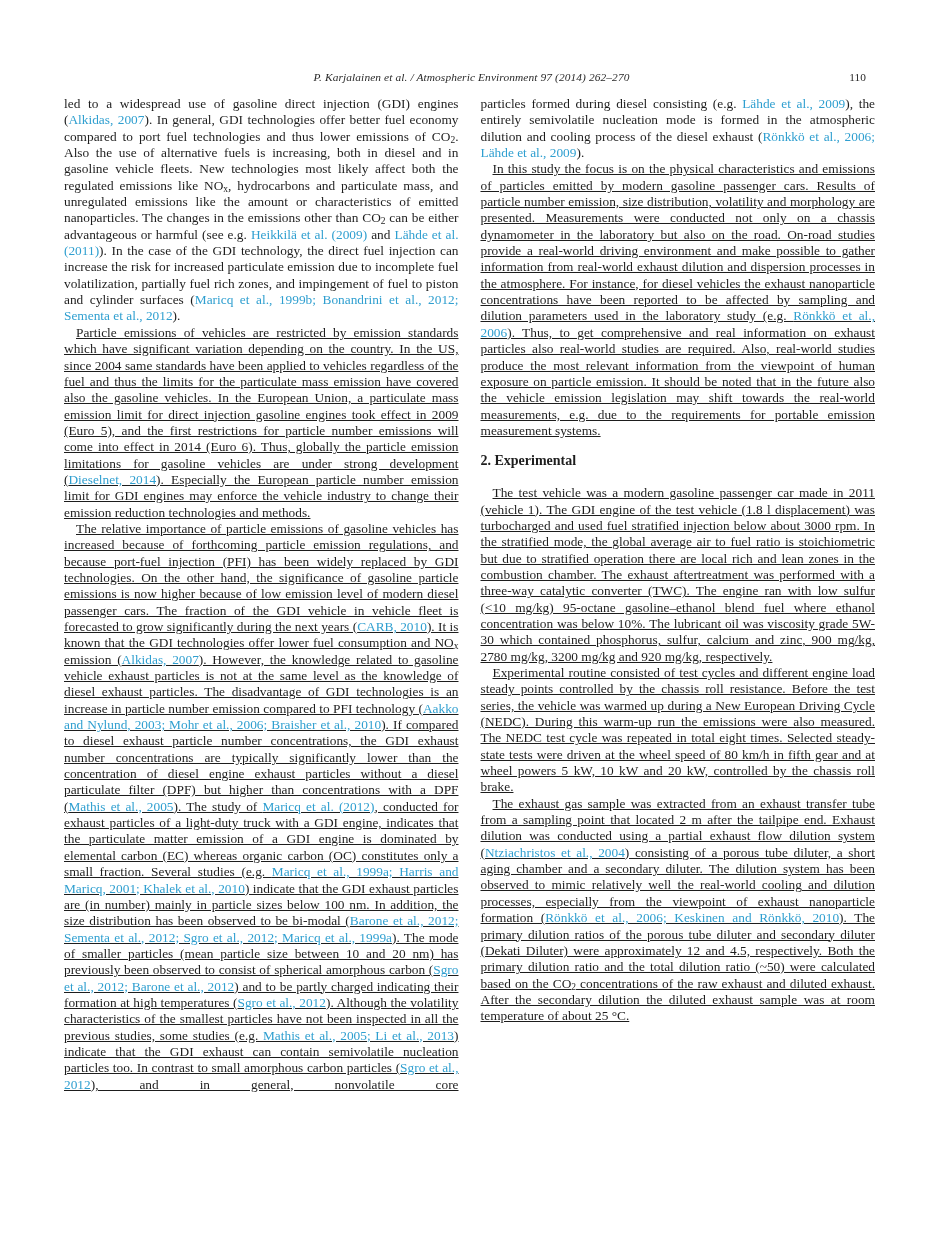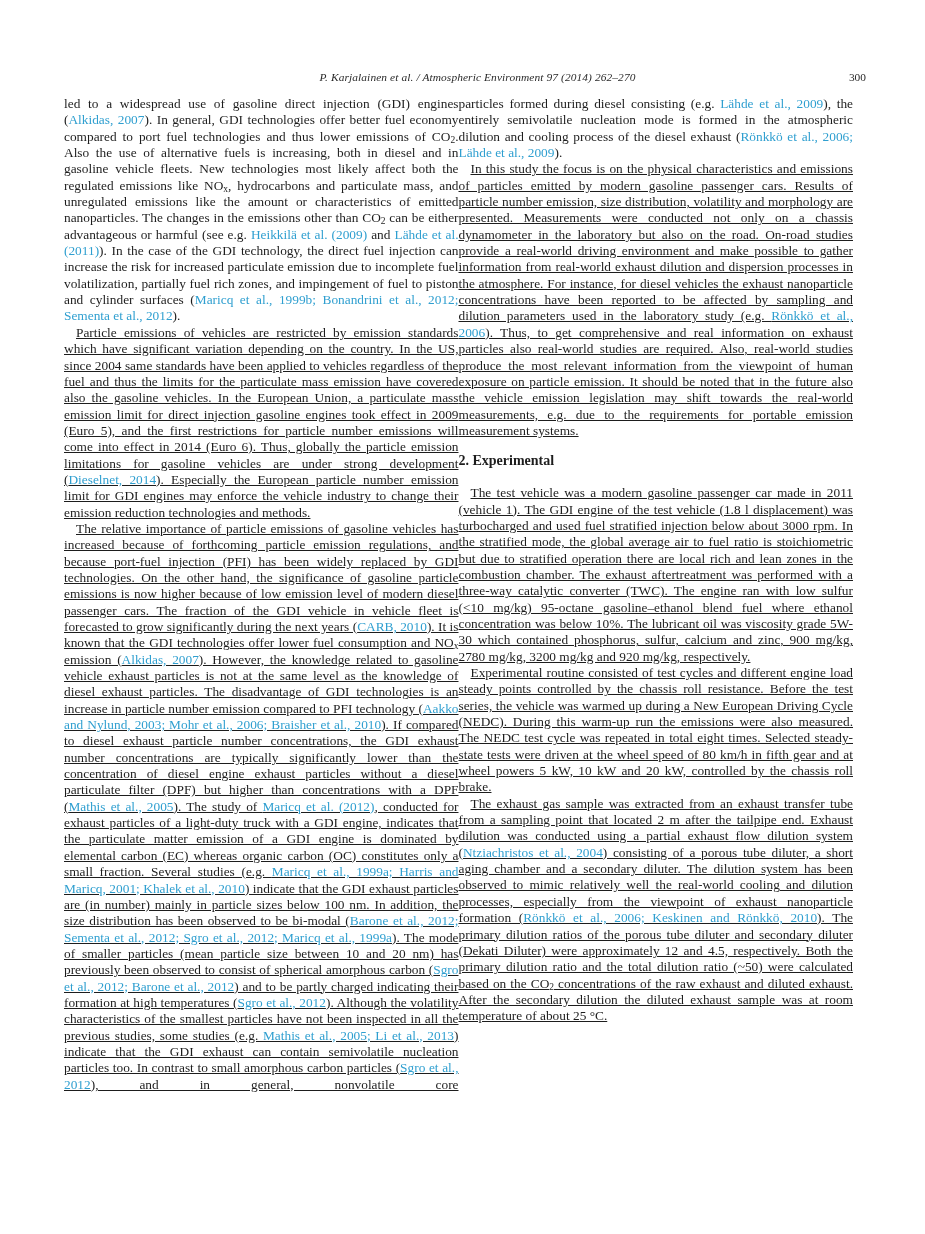--- a/index.html
+++ b/index.html
@@ -10,39 +10,40 @@
     -webkit-font-smoothing: antialiased;
   }
   .page {
     position: relative;
     width: 925px; height: 1234px;
     background: #ffffff;
     overflow: hidden;
   }
   .running-head {
     position: absolute;
-    top: 71px; left: 72px; width: 811px;
+    top: 71px; left: 66px; width: 811px;
     text-align: center;
     font-style: italic;
     font-size: 11.4px;
     color: #2a2a2a;
     letter-spacing: 0.1px;
   }
   .page-number {
     position: absolute;
     top: 71px; right: 59px;
     font-size: 11.4px;
     color: #2a2a2a;
     font-style: normal;
   }
   .columns {
     position: absolute;
     top: 96px; left: 64px;
     width: 811px;
     display: flex;
+    gap: 22px;
   }
   .col { width: 394.5px; }
   .col p {
     margin: 0;
     font-size: 13.35px;
     line-height: 16.35px;
     text-align: justify;
     color: #1d1d1d;
     hyphens: auto;
     -webkit-hyphens: auto;
@@ -65,21 +66,21 @@
     color: #1d1d1d;
     margin: 0 0 17px 0;
     text-align: left;
   }
 </style>
 </head>
 <body>
 
 <div class="page">
   <div class="running-head">P. Karjalainen et al. / Atmospheric Environment 97 (2014) 262–270</div>
-  <div class="page-number">300</div>
+  <div class="page-number">110</div>
   <div class="columns">
     <div class="col">
         <p><span>led to a widespread use of gasoline direct injection (GDI) engines (</span><a href="#" class="cite">Alkidas, 2007</a><span>). In general, GDI technologies offer better fuel economy compared to port fuel technologies and thus lower emissions of CO</span><sub>2</sub><span>. Also the use of alternative fuels is increasing, both in diesel and in gasoline vehicle fleets. New technologies most likely affect both the regulated emissions like NO</span><sub>x</sub><span>, hydrocarbons and particulate mass, and unregulated emissions like the amount or characteristics of emitted nanoparticles. The changes in the emissions other than CO</span><sub>2</sub><span> can be either advantageous or harmful (see e.g. </span><a href="#" class="cite">Heikkilä et al. (2009)</a><span> and </span><a href="#" class="cite">Lähde et al. (2011)</a><span>). In the case of the GDI technology, the direct fuel injection can increase the risk for increased particulate emission due to incomplete fuel volatilization, partially fuel rich zones, and impingement of fuel to piston and cylinder surfaces (</span><a href="#" class="cite">Maricq et al., 1999b; Bonandrini et al., 2012; Sementa et al., 2012</a><span>).</span></p>
         <p class="indent"><span>Particle emissions of vehicles are restricted by emission standards which have significant variation depending on the country. In the US, since 2004 same standards have been applied to vehicles regardless of the fuel and thus the limits for the particulate mass emission have covered also the gasoline vehicles. In the European Union, a particulate mass emission limit for direct injection gasoline engines took effect in 2009 (Euro 5), and the first restrictions for particle number emissions will come into effect in 2014 (Euro 6). Thus, globally the particle emission limitations for gasoline vehicles are under strong development (</span><a href="#" class="cite">Dieselnet, 2014</a><span>). Especially the European particle number emission limit for GDI engines may enforce the vehicle industry to change their emission reduction technologies and methods.</span></p>
         <p class="indent continues"><span>The relative importance of particle emissions of gasoline vehicles has increased because of forthcoming particle emission regulations, and because port-fuel injection (PFI) has been widely replaced by GDI technologies. On the other hand, the significance of gasoline particle emissions is now higher because of low emission level of modern diesel passenger cars. The fraction of the GDI vehicle in vehicle fleet is forecasted to grow significantly during the next years (</span><a href="#" class="cite">CARB, 2010</a><span>). It is known that the GDI technologies offer lower fuel consumption and NO</span><sub>x</sub><span> emission (</span><a href="#" class="cite">Alkidas, 2007</a><span>). However, the knowledge related to gasoline vehicle exhaust particles is not at the same level as the knowledge of diesel exhaust particles. The disadvantage of GDI technologies is an increase in particle number emission compared to PFI technology (</span><a href="#" class="cite">Aakko and Nylund, 2003; Mohr et al., 2006; Braisher et al., 2010</a><span>). If compared to diesel exhaust particle number concentrations, the GDI exhaust number concentrations are typically significantly lower than the concentration of diesel engine exhaust particles without a diesel particulate filter (DPF) but higher than concentrations with a DPF (</span><a href="#" class="cite">Mathis et al., 2005</a><span>). The study of </span><a href="#" class="cite">Maricq et al. (2012)</a><span>, conducted for exhaust particles of a light-duty truck with a GDI engine, indicates that the particulate matter emission of a GDI engine is dominated by elemental carbon (EC) whereas organic carbon (OC) constitutes only a small fraction. Several studies (e.g. </span><a href="#" class="cite">Maricq et al., 1999a; Harris and Maricq, 2001; Khalek et al., 2010</a><span>) indicate that the GDI exhaust particles are (in number) mainly in particle sizes below 100 nm. In addition, the size distribution has been observed to be bi-modal (</span><a href="#" class="cite">Barone et al., 2012; Sementa et al., 2012; Sgro et al., 2012; Maricq et al., 1999a</a><span>). The mode of smaller particles (mean particle size between 10 and 20 nm) has previously been observed to consist of spherical amorphous carbon (</span><a href="#" class="cite">Sgro et al., 2012; Barone et al., 2012</a><span>) and to be partly charged indicating their formation at high temperatures (</span><a href="#" class="cite">Sgro et al., 2012</a><span>). Although the volatility characteristics of the smallest particles have not been inspected in all the previous studies, some studies (e.g. </span><a href="#" class="cite">Mathis et al., 2005; Li et al., 2013</a><span>) indicate that the GDI exhaust can contain semivolatile nucleation particles too. In contrast to small amorphous carbon particles (</span><a href="#" class="cite">Sgro et al., 2012</a><span>), and in general, nonvolatile core</span></p>
       </div>
     <div class="col">
         <p><span>particles formed during diesel consisting (e.g. </span><a href="#" class="cite">Lähde et al., 2009</a><span>), the entirely semivolatile nucleation mode is formed in the atmospheric dilution and cooling process of the diesel exhaust (</span><a href="#" class="cite">Rönkkö et al., 2006; Lähde et al., 2009</a><span>).</span></p>
         <p class="indent"><span>In this study the focus is on the physical characteristics and emissions of particles emitted by modern gasoline passenger cars. Results of particle number emission, size distribution, volatility and morphology are presented. Measurements were conducted not only on a chassis dynamometer in the laboratory but also on the road. On-road studies provide a real-world driving environment and make possible to gather information from real-world exhaust dilution and dispersion processes in the atmosphere. For instance, for diesel vehicles the exhaust nanoparticle concentrations have been reported to be affected by sampling and dilution parameters used in the laboratory study (e.g. </span><a href="#" class="cite">Rönkkö et al., 2006</a><span>). Thus, to get comprehensive and real information on exhaust particles also real-world studies are required. Also, real-world studies produce the most relevant information from the viewpoint of human exposure on particle emission. It should be noted that in the future also the vehicle emission legislation may shift towards the real-world measurements, e.g. due to the requirements for portable emission measurement systems.</span></p>
         <h2><span>2. Experimental</span></h2>

